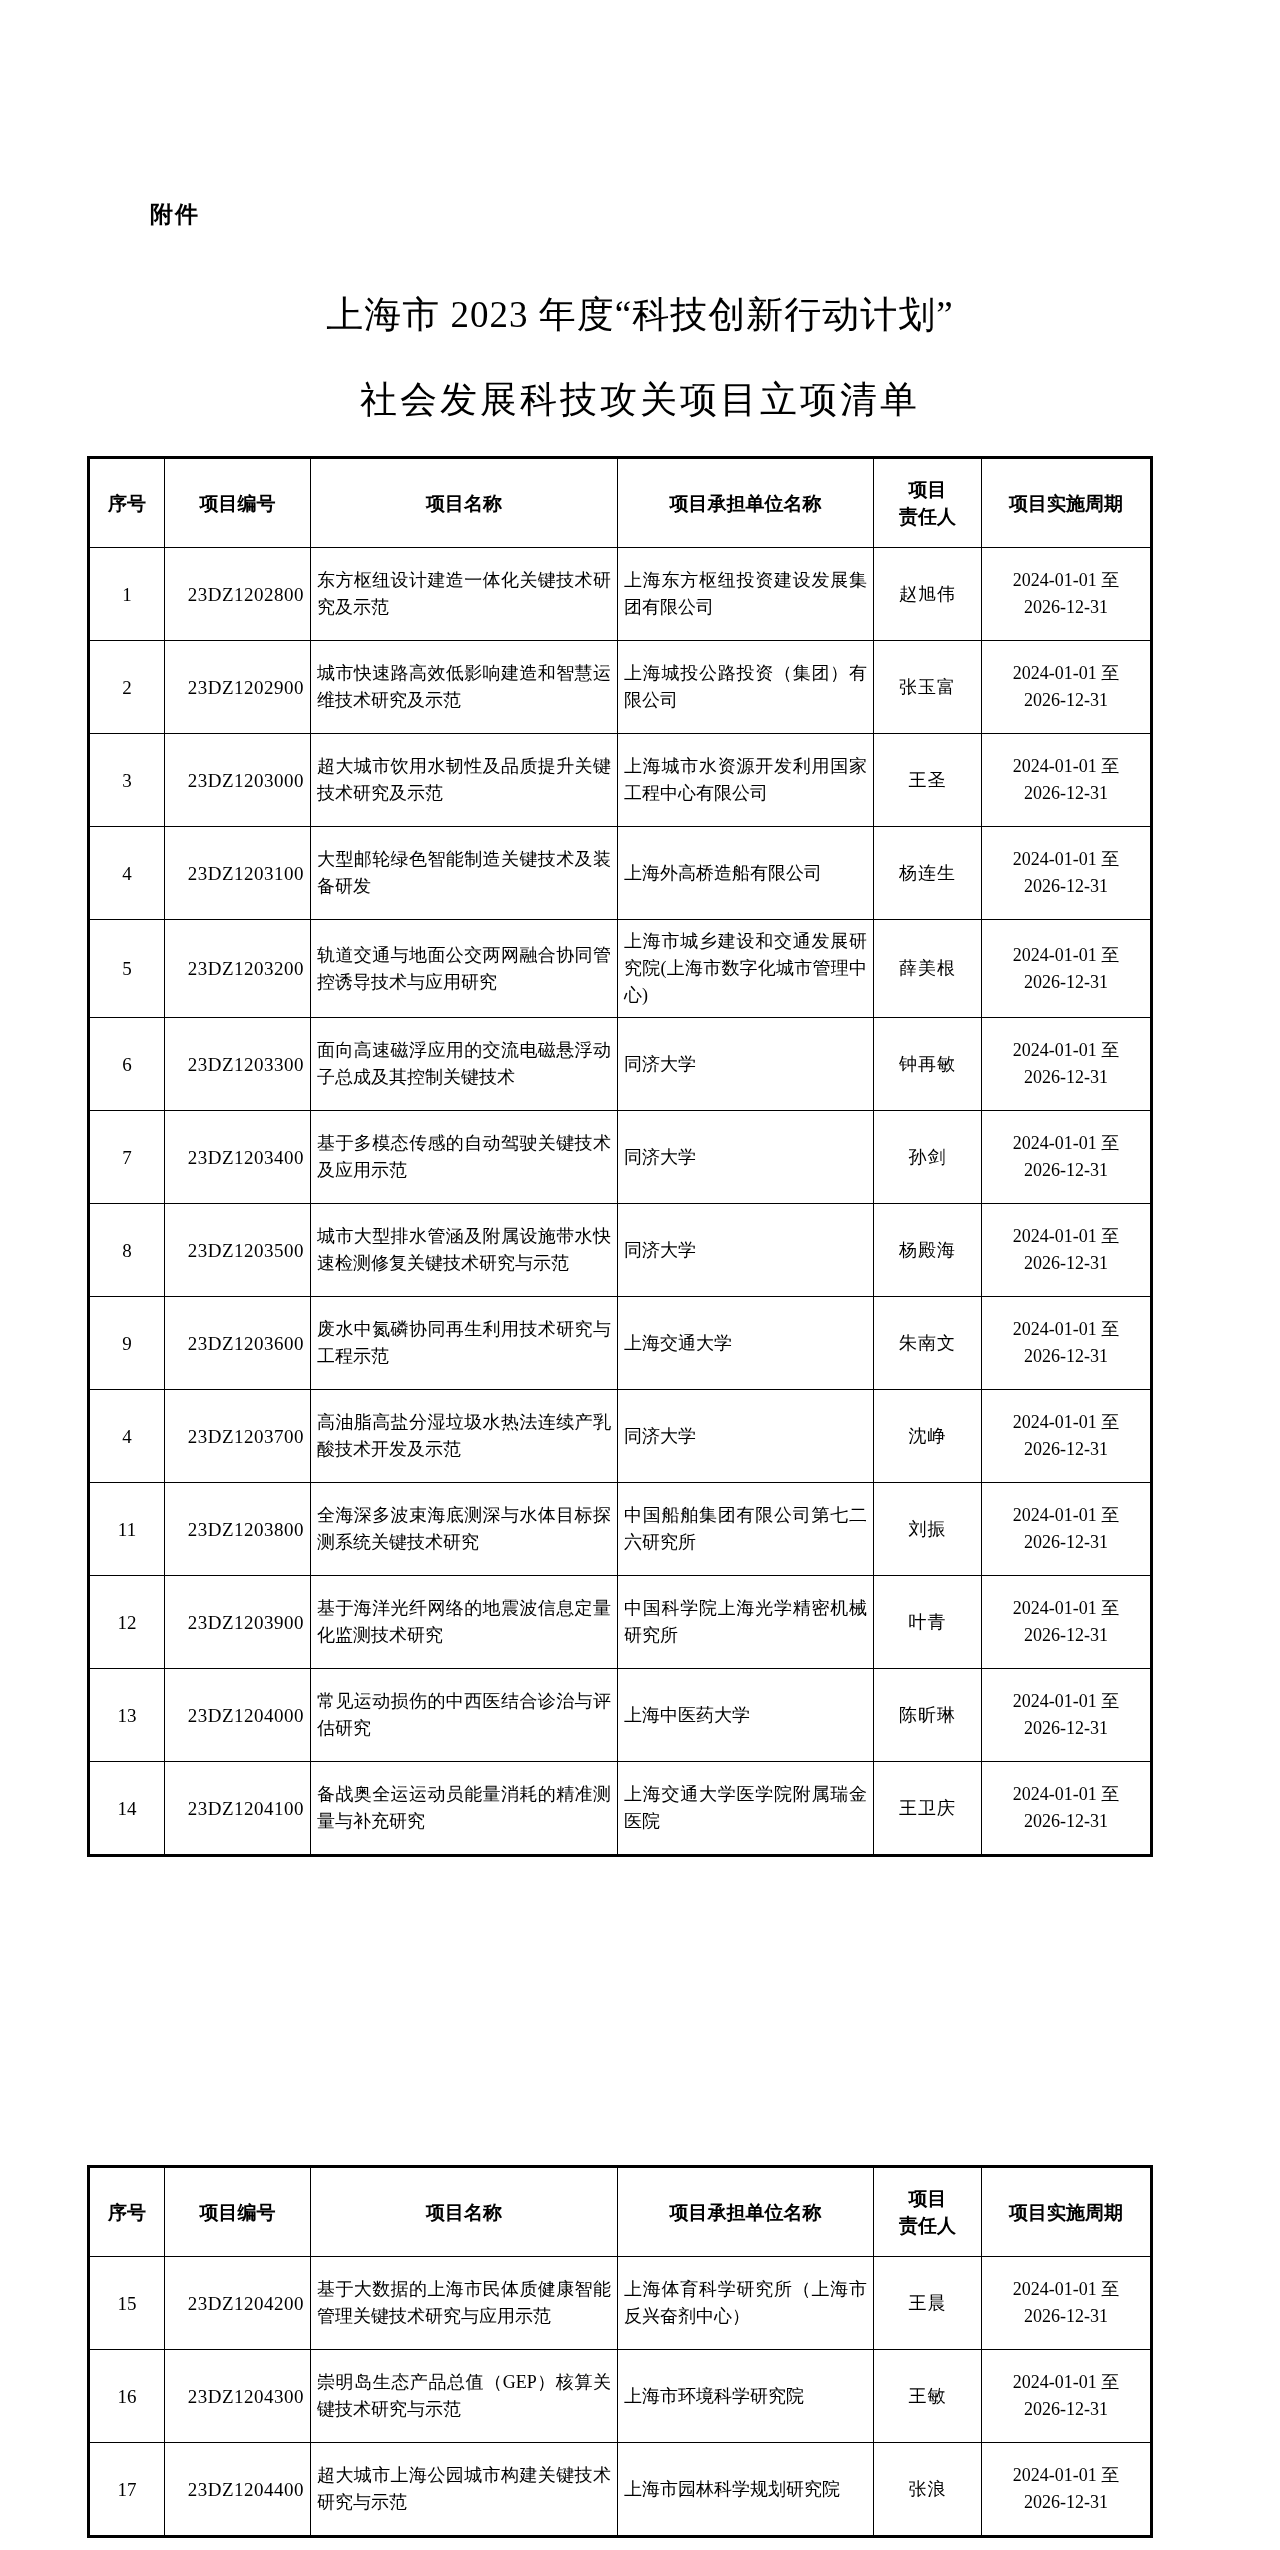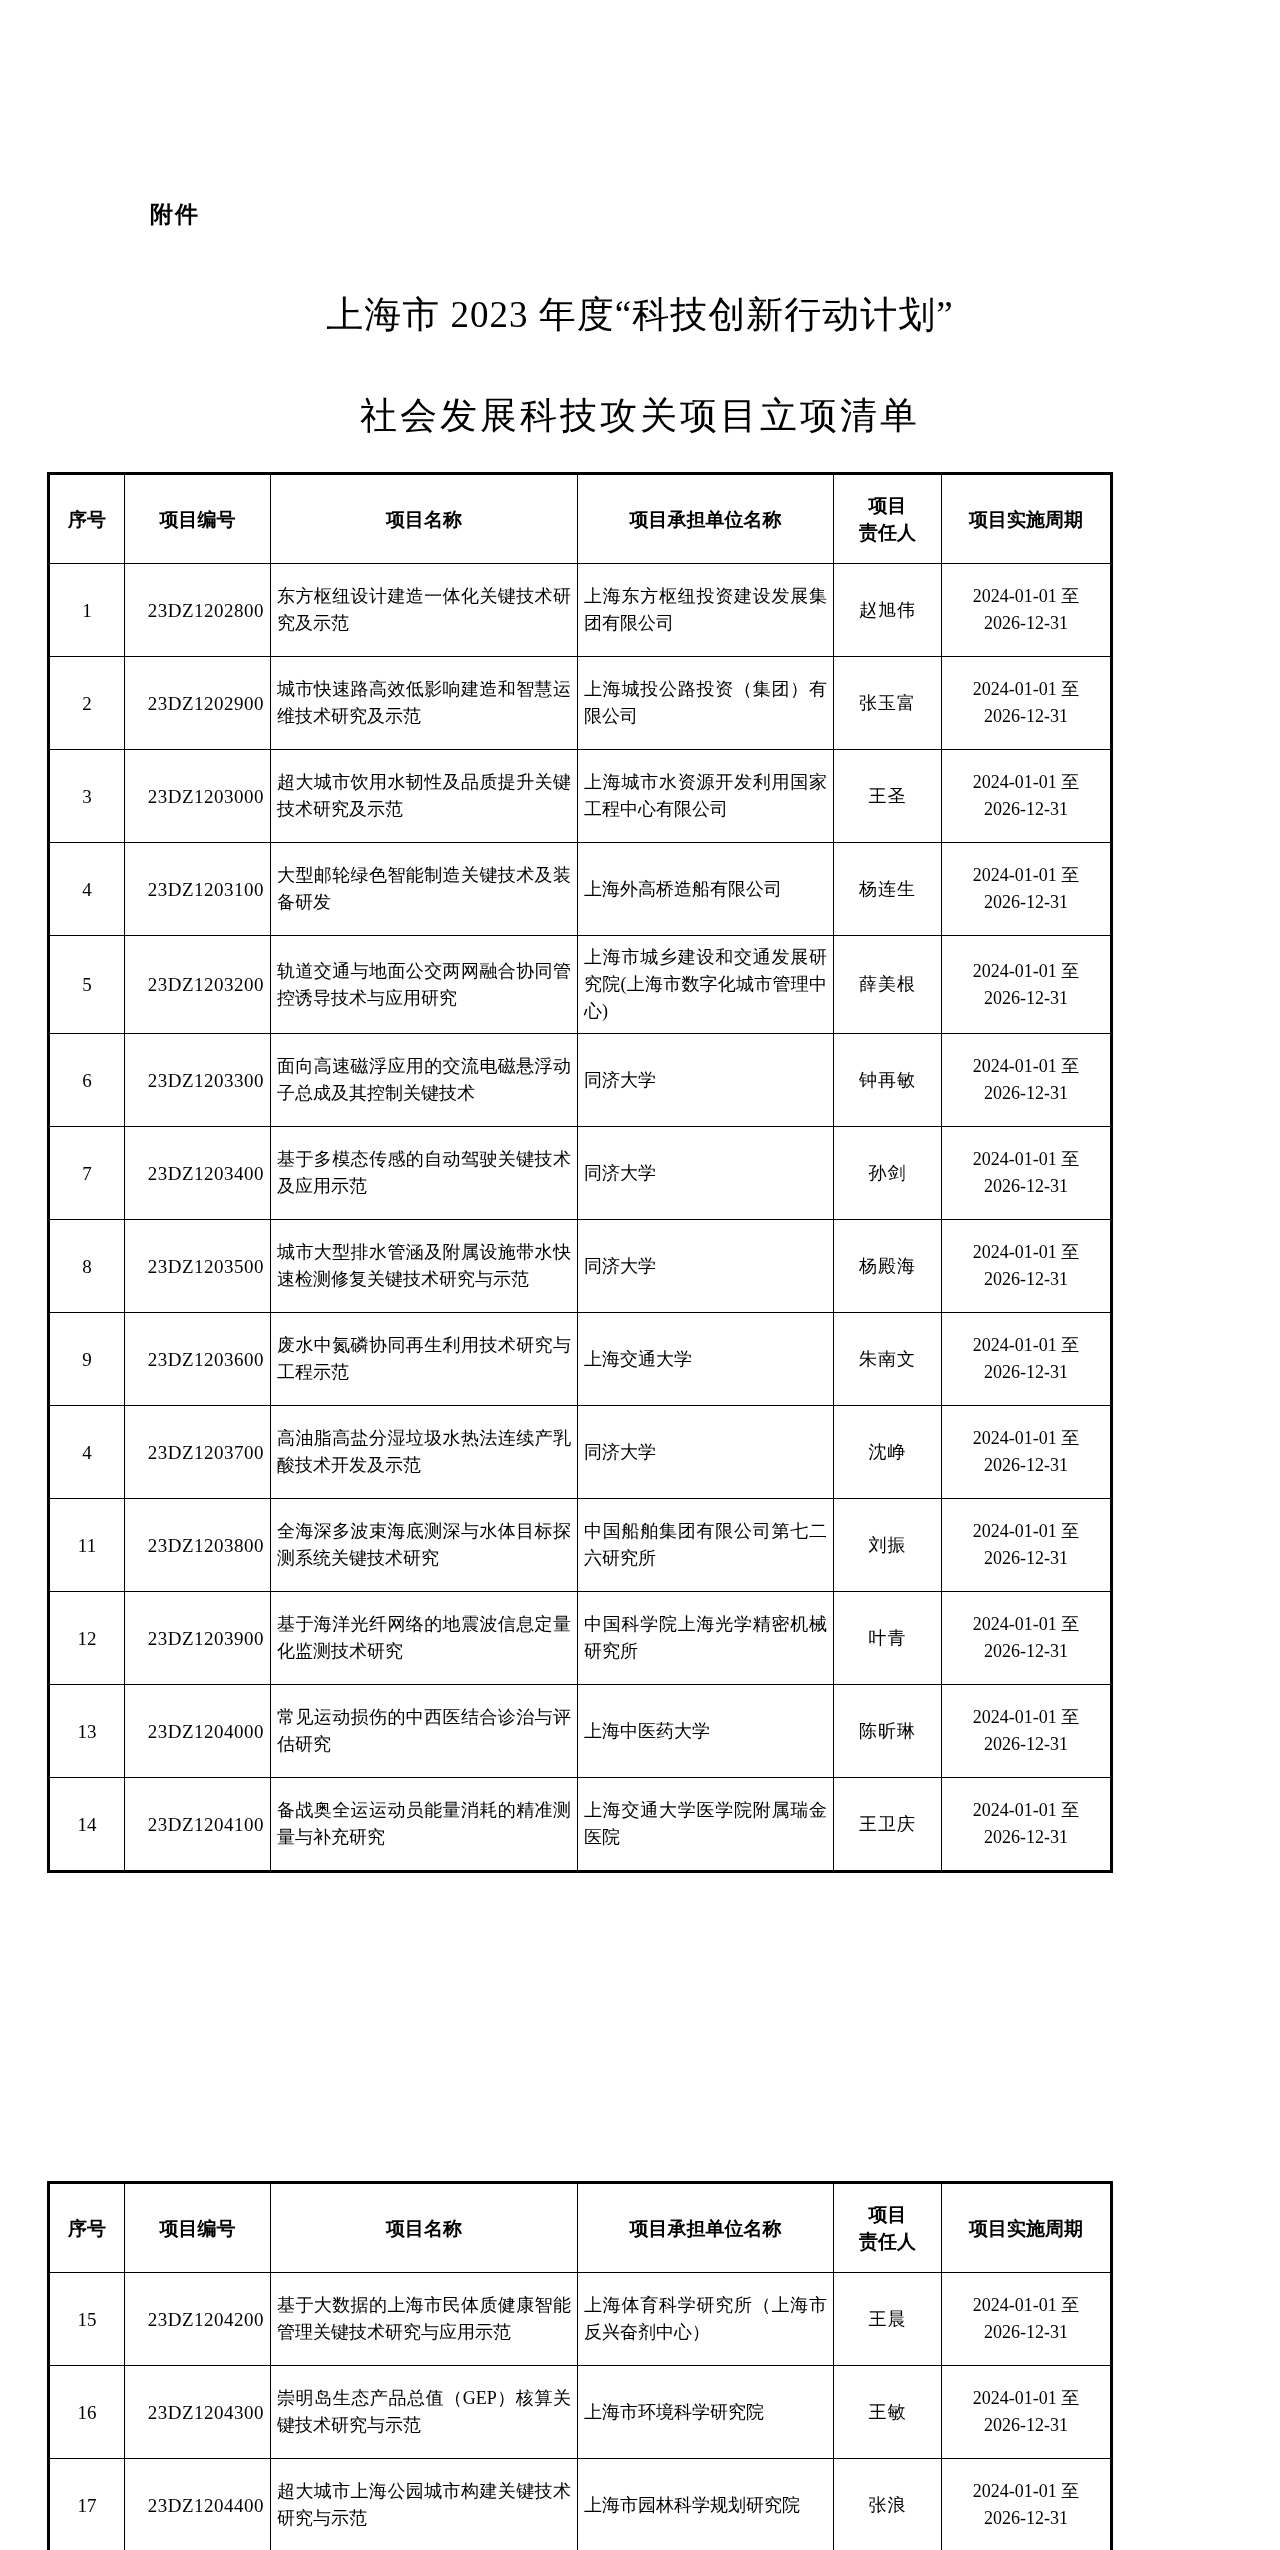--- a/index.html
+++ b/index.html
@@ -22,24 +22,24 @@
   }
   .title {
     margin: 70px 0 0 0;
     text-align: center;
     font-size: 37px;
     font-weight: 400;
     line-height: 1;
     letter-spacing: 1px;
     font-family: "Liberation Serif", "DejaVu Serif", serif;
   }
-  .title2 { margin-top: 64px; letter-spacing: 3px; }
+  .title2 { margin-top: 48px; letter-spacing: 3px; }
 
   table.proj {
-    margin-left: 47px;
+    margin-left: 87px;
     width: 1063px;
     border-collapse: collapse;
     table-layout: fixed;
     border: 3px solid #000;
   }
   table.t1 { margin-top: 38px; }
   table.t2 { margin-top: 308px; }
 
   col.c-no     { width: 76px; }
   col.c-code   { width: 146px; }

